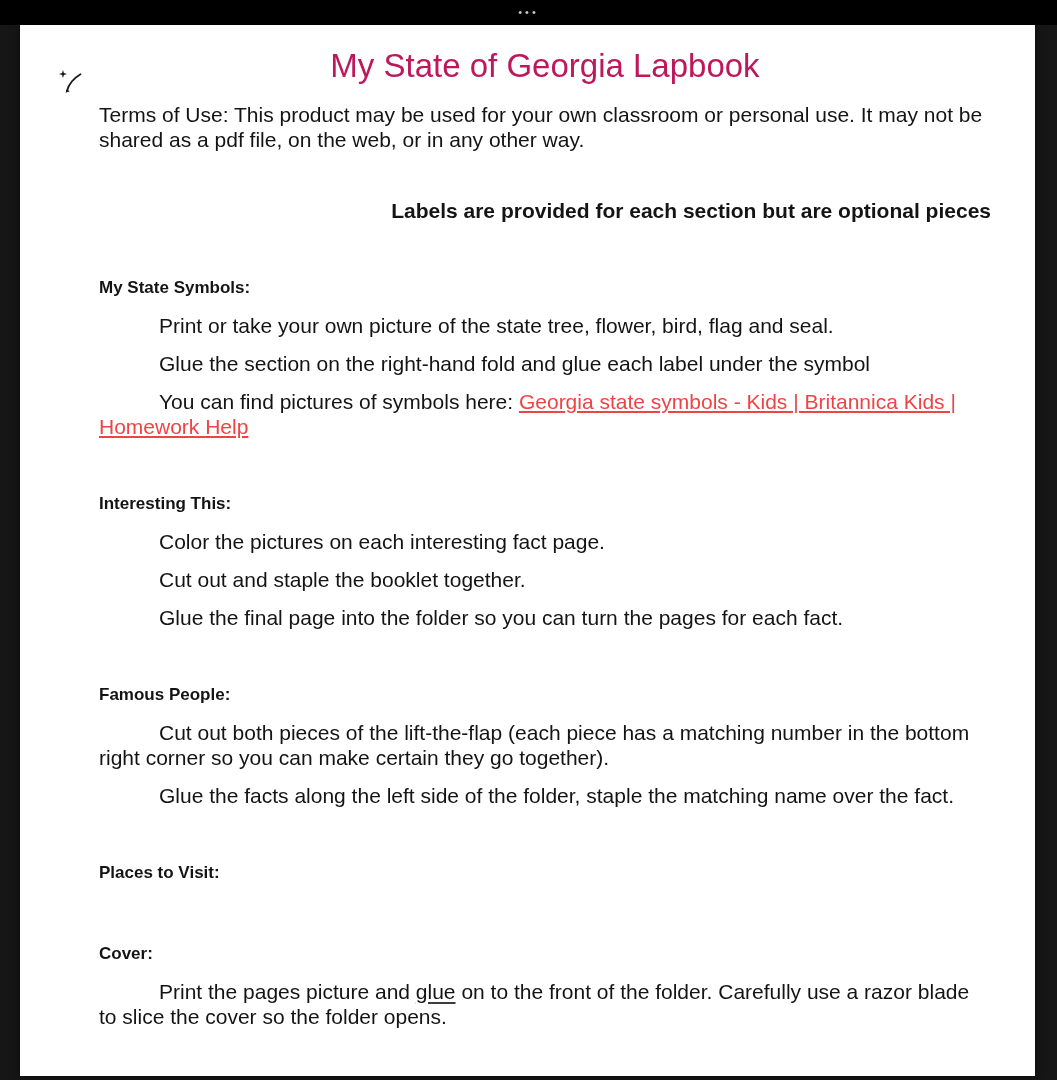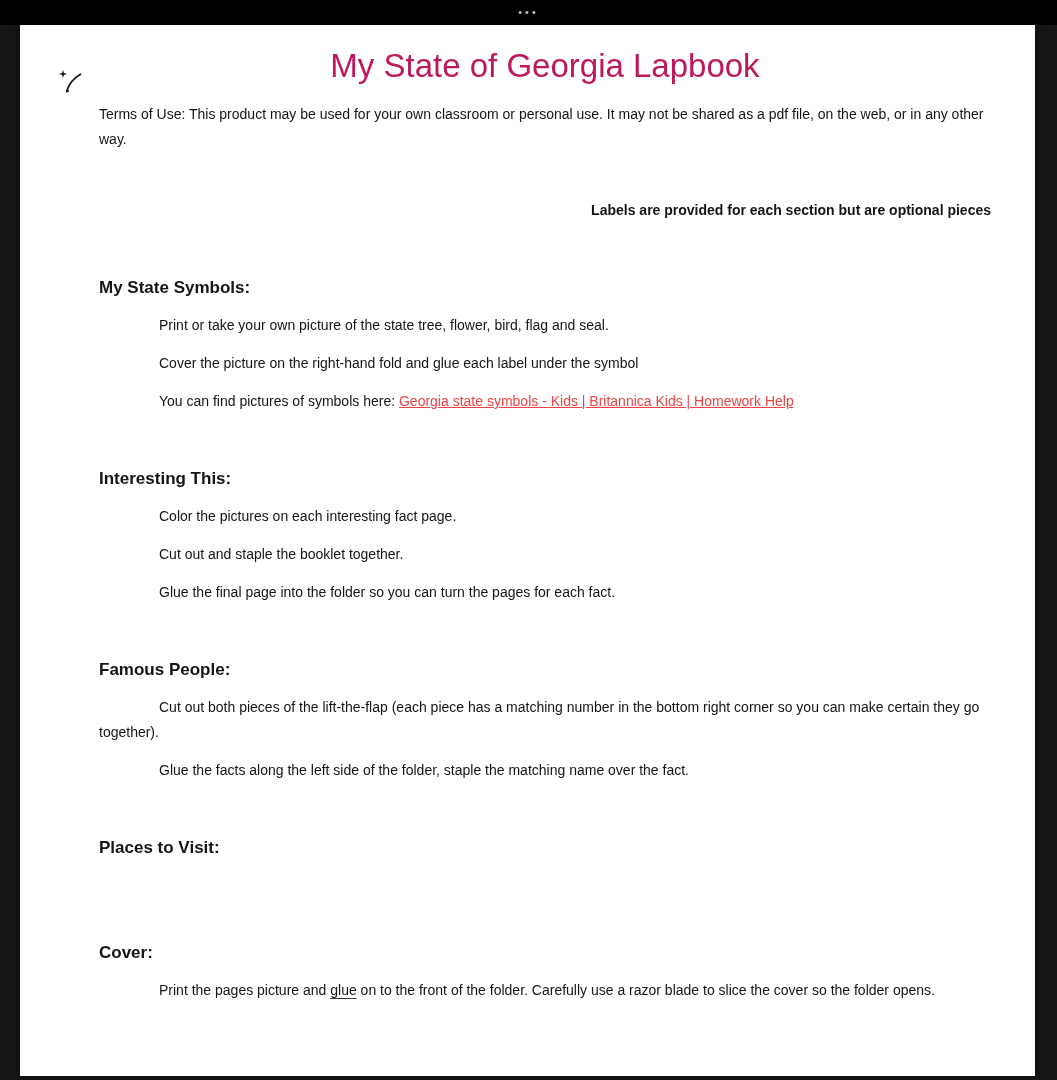--- a/index.html
+++ b/index.html
@@ -29,25 +29,25 @@
     overflow:hidden;
   }
   .edit-marker {
     position:absolute; left:36px; top:42px; width:28px; height:28px;
     cursor:pointer;
   }
   h1.doc-title {
     font-size:33px; font-weight:400; line-height:40px;
     text-align:center; color:#be185d;
   }
-  p, h2 { font-size:14px; line-height:25px; color:#141414; }
+  p, h2 { font-size:21px; line-height:25px; color:#141414; }
   p.terms { margin-top:16px; }
   p.note  { margin-top:46px; font-weight:700;text-align:right; }
   h2.sec  { font-size:17px; font-weight:700; margin:52px 0 13px; }
-  h2.sec.cover { margin-top:80px; }
+  h2.sec.cover { margin-top:56px; }
   p.item  { margin:0 0 13px; text-indent:60px; }
   a.doc-link {
     color:#ef4444; text-decoration:underline; cursor:pointer;
   }
   .gr-underline {
     text-decoration:underline;
     text-decoration-color:#3c3c3c;
     text-underline-offset:3px;
   }
 </style>
@@ -72,21 +72,21 @@
       </span>
 
       <h1 class="doc-title">My State of Georgia Lapbook</h1>
 
       <p class="terms">Terms of Use: This product may be used for your own classroom or personal use. It may not be shared as a pdf file, on the web, or in any other way.</p>
 
       <p class="note">Labels are provided for each section but are optional pieces</p>
 
       <h2 class="sec">My State Symbols:</h2>
       <p class="item">Print or take your own picture of the state tree, flower, bird, flag and seal.</p>
-      <p class="item">Cover the picture on the right-hand fold and glue each label under the symbol</p>
+      <p class="item">Glue the section on the right-hand fold and glue each label under the symbol</p>
       <p class="item"><span>You can find pictures of symbols here: </span><a class="doc-link">Georgia state symbols - Kids | Britannica Kids | Homework Help</a></p>
 
       <h2 class="sec">Interesting This:</h2>
       <p class="item">Color the pictures on each interesting fact page.</p>
       <p class="item">Cut out and staple the booklet together.</p>
       <p class="item">Glue the final page into the folder so you can turn the pages for each fact.</p>
 
       <h2 class="sec">Famous People:</h2>
       <p class="item">Cut out both pieces of the lift-the-flap (each piece has a matching number in the bottom right corner so you can make certain they go together).</p>
       <p class="item">Glue the facts along the left side of the folder, staple the matching name over the fact.</p>

